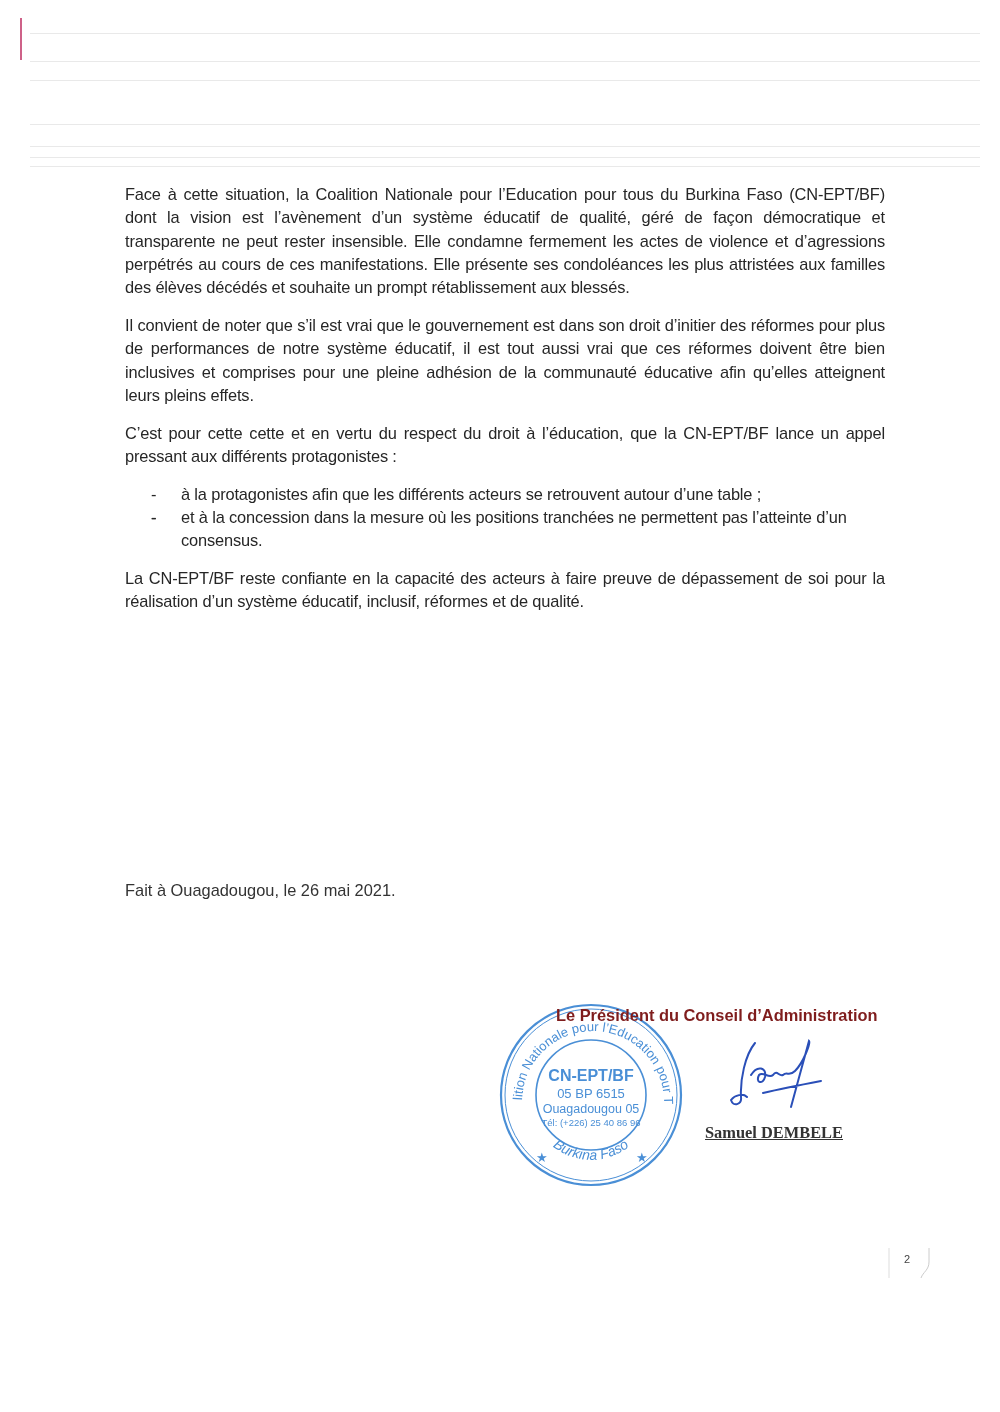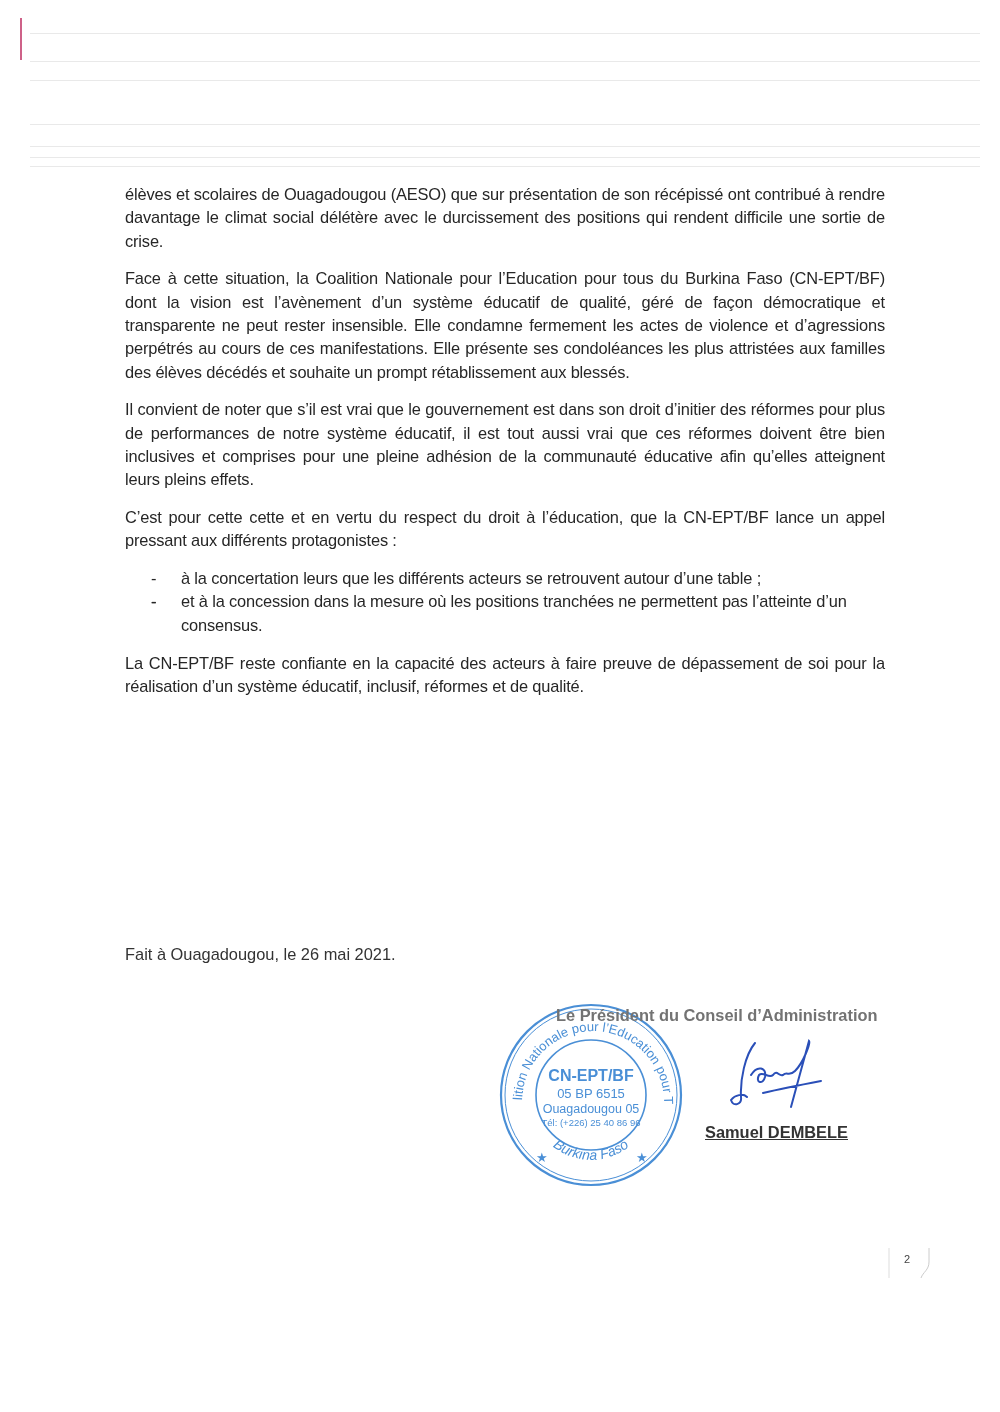--- a/index.html
+++ b/index.html
@@ -7,47 +7,46 @@
          font-family: "Liberation Sans", sans-serif; color: #222; }
   .scan-mark { position: absolute; left: 20px; top: 18px; width: 2px; height: 42px; background: #c23a6a; opacity: .8; }
   .scan-line { position: absolute; left: 30px; right: 20px; height: 1px; background: #e9e9e9; }
   .body-text { position: absolute; left: 125px; width: 760px; top: 183px;
                font-family: "Liberation Sans Narrow", "Liberation Sans", sans-serif;
                font-size: 16.4px; line-height: 23.3px; color: #262626; letter-spacing: -0.15px; }
   .para { margin: 0 0 14.5px 0; text-align: justify; text-align-last: left; }
   .bullets { list-style: none; margin: 0 0 14.5px 0; padding: 0 0 0 0; }
   .bullets li { position: relative; padding-left: 56px; text-align: left; }
   .bullets li .dash { position: absolute; left: 26px; top: 0; }
-  .date-line { position: absolute; left: 125px; top: 945px; font-size: 16.4px; color: #333; }
-  .president-title { position: absolute; left: 556px; top: 1006px; font-size: 16.4px; font-weight: bold; color: #737373; }
-  .signer-name { position: absolute; left: 705px; top: 1123px; font-size: 16.4px; font-weight: bold; color: #333; text-decoration: underline; }
+  .date-line { position: absolute; left: 125px; top: 881px; font-size: 16.4px; color: #333; }
+  .president-title { position: absolute; left: 556px; top: 1006px; font-size: 16.4px; font-weight: bold; color: #7f1d1d; }
+  .signer-name { position: absolute; left: 705px; top: 1123px; font-size: 16.4px; font-weight: bold; color: #333; text-decoration: underline; font-family: Liberation Serif, serif; }
   .stamp { position: absolute; left: 498px; top: 1002px; width: 186px; height: 186px; }
   .signature { position: absolute; left: 725px; top: 1035px; width: 100px; height: 75px; }
   .page-number { position: absolute; left: 904px; top: 1253px; font-size: 11px; color: #444; }
   .page-corner { position: absolute; left: 885px; top: 1244px; width: 52px; height: 36px; }
 </style>
 </head>
 <body>
 
 <div class="scan-mark"></div>
 <div class="scan-line" style="top:33px"></div>
 <div class="scan-line" style="top:61px"></div>
 <div class="scan-line" style="top:80px"></div>
 <div class="scan-line" style="top:124px"></div>
 <div class="scan-line" style="top:146px"></div>
 <div class="scan-line" style="top:157px"></div>
 <div class="scan-line" style="top:166px"></div>
 
 <div class="body-text">
-  <p class="para">élèves et scolaires de Ouagadougou (AESO) que sur présentation de son récépissé ont contribué à rendre davantage le climat social délétère avec le durcissement des positions qui rendent difficile une sortie de crise.</p>
   <p class="para">Face à cette situation, la Coalition Nationale pour l’Education pour tous du Burkina Faso (CN-EPT/BF) dont la vision est l’avènement d’un système éducatif de qualité, géré de façon démocratique et transparente ne peut rester insensible. Elle condamne fermement les actes de violence et d’agressions perpétrés au cours de ces manifestations. Elle présente ses condoléances les plus attristées aux familles des élèves décédés et souhaite un prompt rétablissement aux blessés.</p>
   <p class="para">Il convient de noter que s’il est vrai que le gouvernement est dans son droit d’initier des réformes pour plus de performances de notre système éducatif, il est tout aussi vrai que ces réformes doivent être bien inclusives et comprises pour une pleine adhésion de la communauté éducative afin qu’elles atteignent leurs pleins effets.</p>
   <p class="para">C’est pour cette cette et en vertu du respect du droit à l’éducation, que la CN-EPT/BF lance un appel pressant aux différents protagonistes :</p>
   <ul class="bullets">
-    <li><span class="dash">-</span><span>à la concertation leurs que les différents acteurs se retrouvent autour d’une table ;</span></li>
+    <li><span class="dash">-</span><span>à la protagonistes afin que les différents acteurs se retrouvent autour d’une table ;</span></li>
     <li><span class="dash">-</span></li>
     <li><span class="dash">-</span><span>et à la concession dans la mesure où les positions tranchées ne permettent pas l’atteinte d’un consensus.</span></li>
   </ul>
   <p class="para">La CN-EPT/BF reste confiante en la capacité des acteurs à faire preuve de dépassement de soi pour la réalisation d’un système éducatif, inclusif, réformes et de qualité.</p>
 </div>
 
 <div class="date-line">Fait à Ouagadougou, le 26 mai 2021.</div>
 
 <svg class="stamp" viewBox="0 0 186 186">
   <defs>

